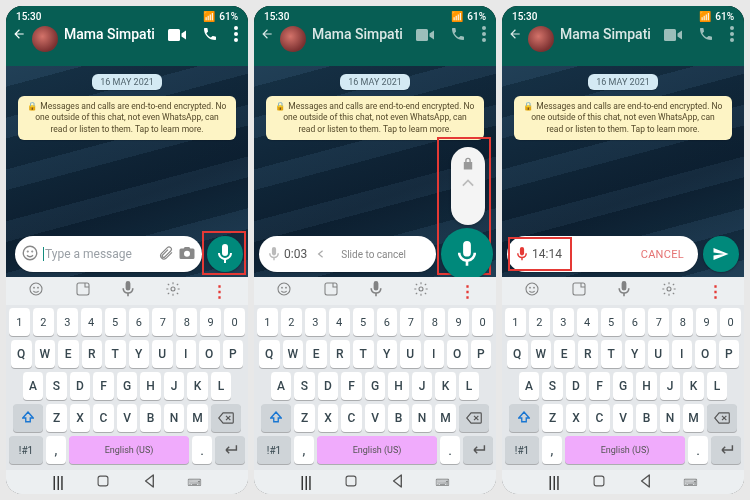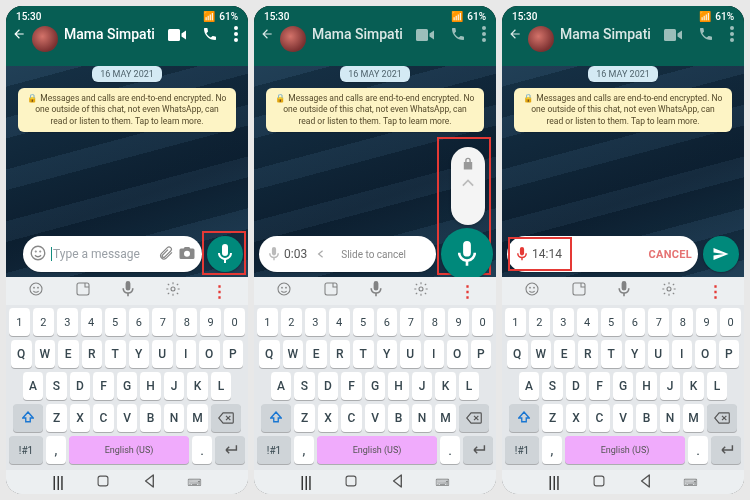--- a/index.html
+++ b/index.html
@@ -10,21 +10,21 @@
   .statusbar .right { display: flex; gap: 3px; align-items: center; }
   .header { height: 40px; background: #075E54; color: #fff; display: flex; align-items: flex-start; padding: 0 6px; gap: 6px; }
   .header .back { width: 14px; }
   .header .avatar { width: 26px; height: 26px; border-radius: 50%; background: radial-gradient(circle at 40% 40%, #d4736a, #7a3030 70%); flex-shrink: 0; }
   .header .name { flex: 1; font-size: 14px; font-weight: 500; white-space: nowrap; }
   .header .icons { display: flex; gap: 16px; align-items: center; padding-right: 4px; }
   .header.dim .icons svg { opacity: 0.6; }
   .header.dim .back svg, .header.dim .name { opacity: 0.85; }
   .chat { flex: 1; background: linear-gradient(160deg, #1a3a52 0%, #0e2438 30%, #1a3a52 50%, #0e2438 70%, #1a3a52 100%); background-size: 200% 200%; position: relative; overflow: hidden; }
   .chat::before { content:""; position:absolute; inset:0; background: repeating-linear-gradient(165deg, rgba(255,255,255,0.03) 0 20px, rgba(0,0,0,0.15) 20px 50px); }
-  .date-pill { position: relative; margin: 0 auto 6px; background: #d4eaf4; color: #51656e; font-size: 9px; padding: 3px 8px; border-radius: 6px; width: fit-content; box-shadow: 0 1px 1px rgba(0,0,0,0.15); }
+  .date-pill { position: relative; margin: 8px auto 6px; background: #d4eaf4; color: #51656e; font-size: 9px; padding: 3px 8px; border-radius: 6px; width: fit-content; box-shadow: 0 1px 1px rgba(0,0,0,0.15); }
   .enc { position: relative; margin: 0 12px; background: #fdf4c5; color: #54492a; font-size: 8.5px; line-height: 1.35; padding: 5px 8px; border-radius: 6px; text-align: center; box-shadow: 0 1px 1px rgba(0,0,0,0.15); }
   .inputrow { position: relative; display: flex; align-items: flex-end; padding: 5px 5px; gap: 5px; }
   .inputpill { flex: 1; background: #fff; border-radius: 20px; height: 36px; display: flex; align-items: center; padding: 0 6px; gap: 4px; font-size: 12px; color: #9aa0a6; box-shadow: 0 1px 1px rgba(0,0,0,0.2); overflow:hidden; }
   .inputpill .msg { flex: 1; color: #9aa0a6; }
   .inputpill .msg.cursor { border-left: 1.5px solid #128C7E; padding-left: 1px; color:#9aa0a6;}
   .micfab { width: 36px; height: 36px; border-radius: 50%; background: #00897B; display: flex; align-items: center; justify-content: center; box-shadow: 0 1px 2px rgba(0,0,0,0.3); }
   .micfab.big { width: 52px; height: 52px; margin-bottom: -8px; margin-right:-2px;}
   .redbox { position: absolute; border: 2px solid #e53935; pointer-events: none; }
   .lock-slider { position: absolute; right: 11px; bottom: 52px; width: 34px; height: 78px; background: #f4f4f4; border-radius: 17px; display:flex; flex-direction:column; align-items:center; justify-content:flex-start; padding-top:10px; gap:8px; box-shadow: 0 1px 3px rgba(0,0,0,0.25);}
   .sendfab { width: 36px; height: 36px; border-radius: 50%; background: #00897B; display:flex; align-items:center; justify-content:center; box-shadow: 0 1px 2px rgba(0,0,0,0.3);}
@@ -39,21 +39,21 @@
   .krow.top .key, .krow.mid .key { width: 20.5px; font-size:12px; font-weight:500;}
   .krow.mid { padding: 0 11px;}
   .krow.bot .key { width:20.5px; font-weight:500;}
   .key.wide { width:30px !important; background:#cfd4d8;}
   .krow.space .key { background:#cfd4d8;}
   .krow.space .sym { width:34px; font-size:10px;}
   .krow.space .comma, .krow.space .dot { width:20px; background:#fff; font-size:14px;}
   .krow.space .lang { flex:1; background:#f0abfc; font-size:9px; color:#555;}
   .krow.space .enter { width:30px;}
   .navbar { height: 24px; background:#eceff1; display:flex; align-items:center; justify-content:space-around; padding: 0 30px;}
-  .cancel-txt { color:#e57373; font-size:11px; font-weight:700; letter-spacing:0.3px; }
+  .cancel-txt { color:#e57373; font-size:11px; font-weight:400; letter-spacing:0.3px; margin-right:8px;}
   .timer-rec { display:flex; align-items:center; gap:5px; font-size:12px; color:#555; padding-left:4px;}
   .slide { font-size:10px; color:#888; display:flex; align-items:center; gap:16px;}
 </style>
 </head>
 <body>
 
 <div class="stage">
 
   <div class="phone">
     <div class="statusbar">
@@ -80,21 +80,21 @@
         <span><svg width="4" height="16" viewBox="0 0 4 16" fill="#fff">
               <circle cx="2" cy="2" r="2"></circle>
               <circle cx="2" cy="8" r="2"></circle>
               <circle cx="2" cy="14" r="2"></circle>
             </svg></span>
       </span>
     </div>
     <div class="chat">
       <div class="date-pill">16 MAY 2021</div>
       <div class="enc">🔒 Messages and calls are end-to-end encrypted. No one outside of this chat, not even WhatsApp, can read or listen to them. Tap to learn more.</div>
-      <div class="inputrow" style="position:absolute; bottom:0; left:12px; right:0;">
+      <div class="inputrow" style="position:absolute; bottom:0; left:4px; right:0;">
         <div class="inputpill">
           <span><svg width="18" height="18" viewBox="0 0 24 24" fill="none" stroke="#888" stroke-width="1.8">
                 <circle cx="12" cy="12" r="9"></circle>
                 <circle cx="9" cy="10" r="0.5" fill="#888"></circle>
                 <circle cx="15" cy="10" r="0.5" fill="#888"></circle>
                 <path d="M8 15c1 1.2 2.4 2 4 2s3-.8 4-2"></path>
               </svg></span>
           <span class="msg cursor">Type a message</span>
           <span><svg width="16" height="18" viewBox="0 0 24 24" fill="none" stroke="#888" stroke-width="1.8">
                 <path d="M21 11l-9 9a5 5 0 01-7-7l9-9a3.5 3.5 0 015 5l-9 9a2 2 0 01-3-3l8-8"></path>

